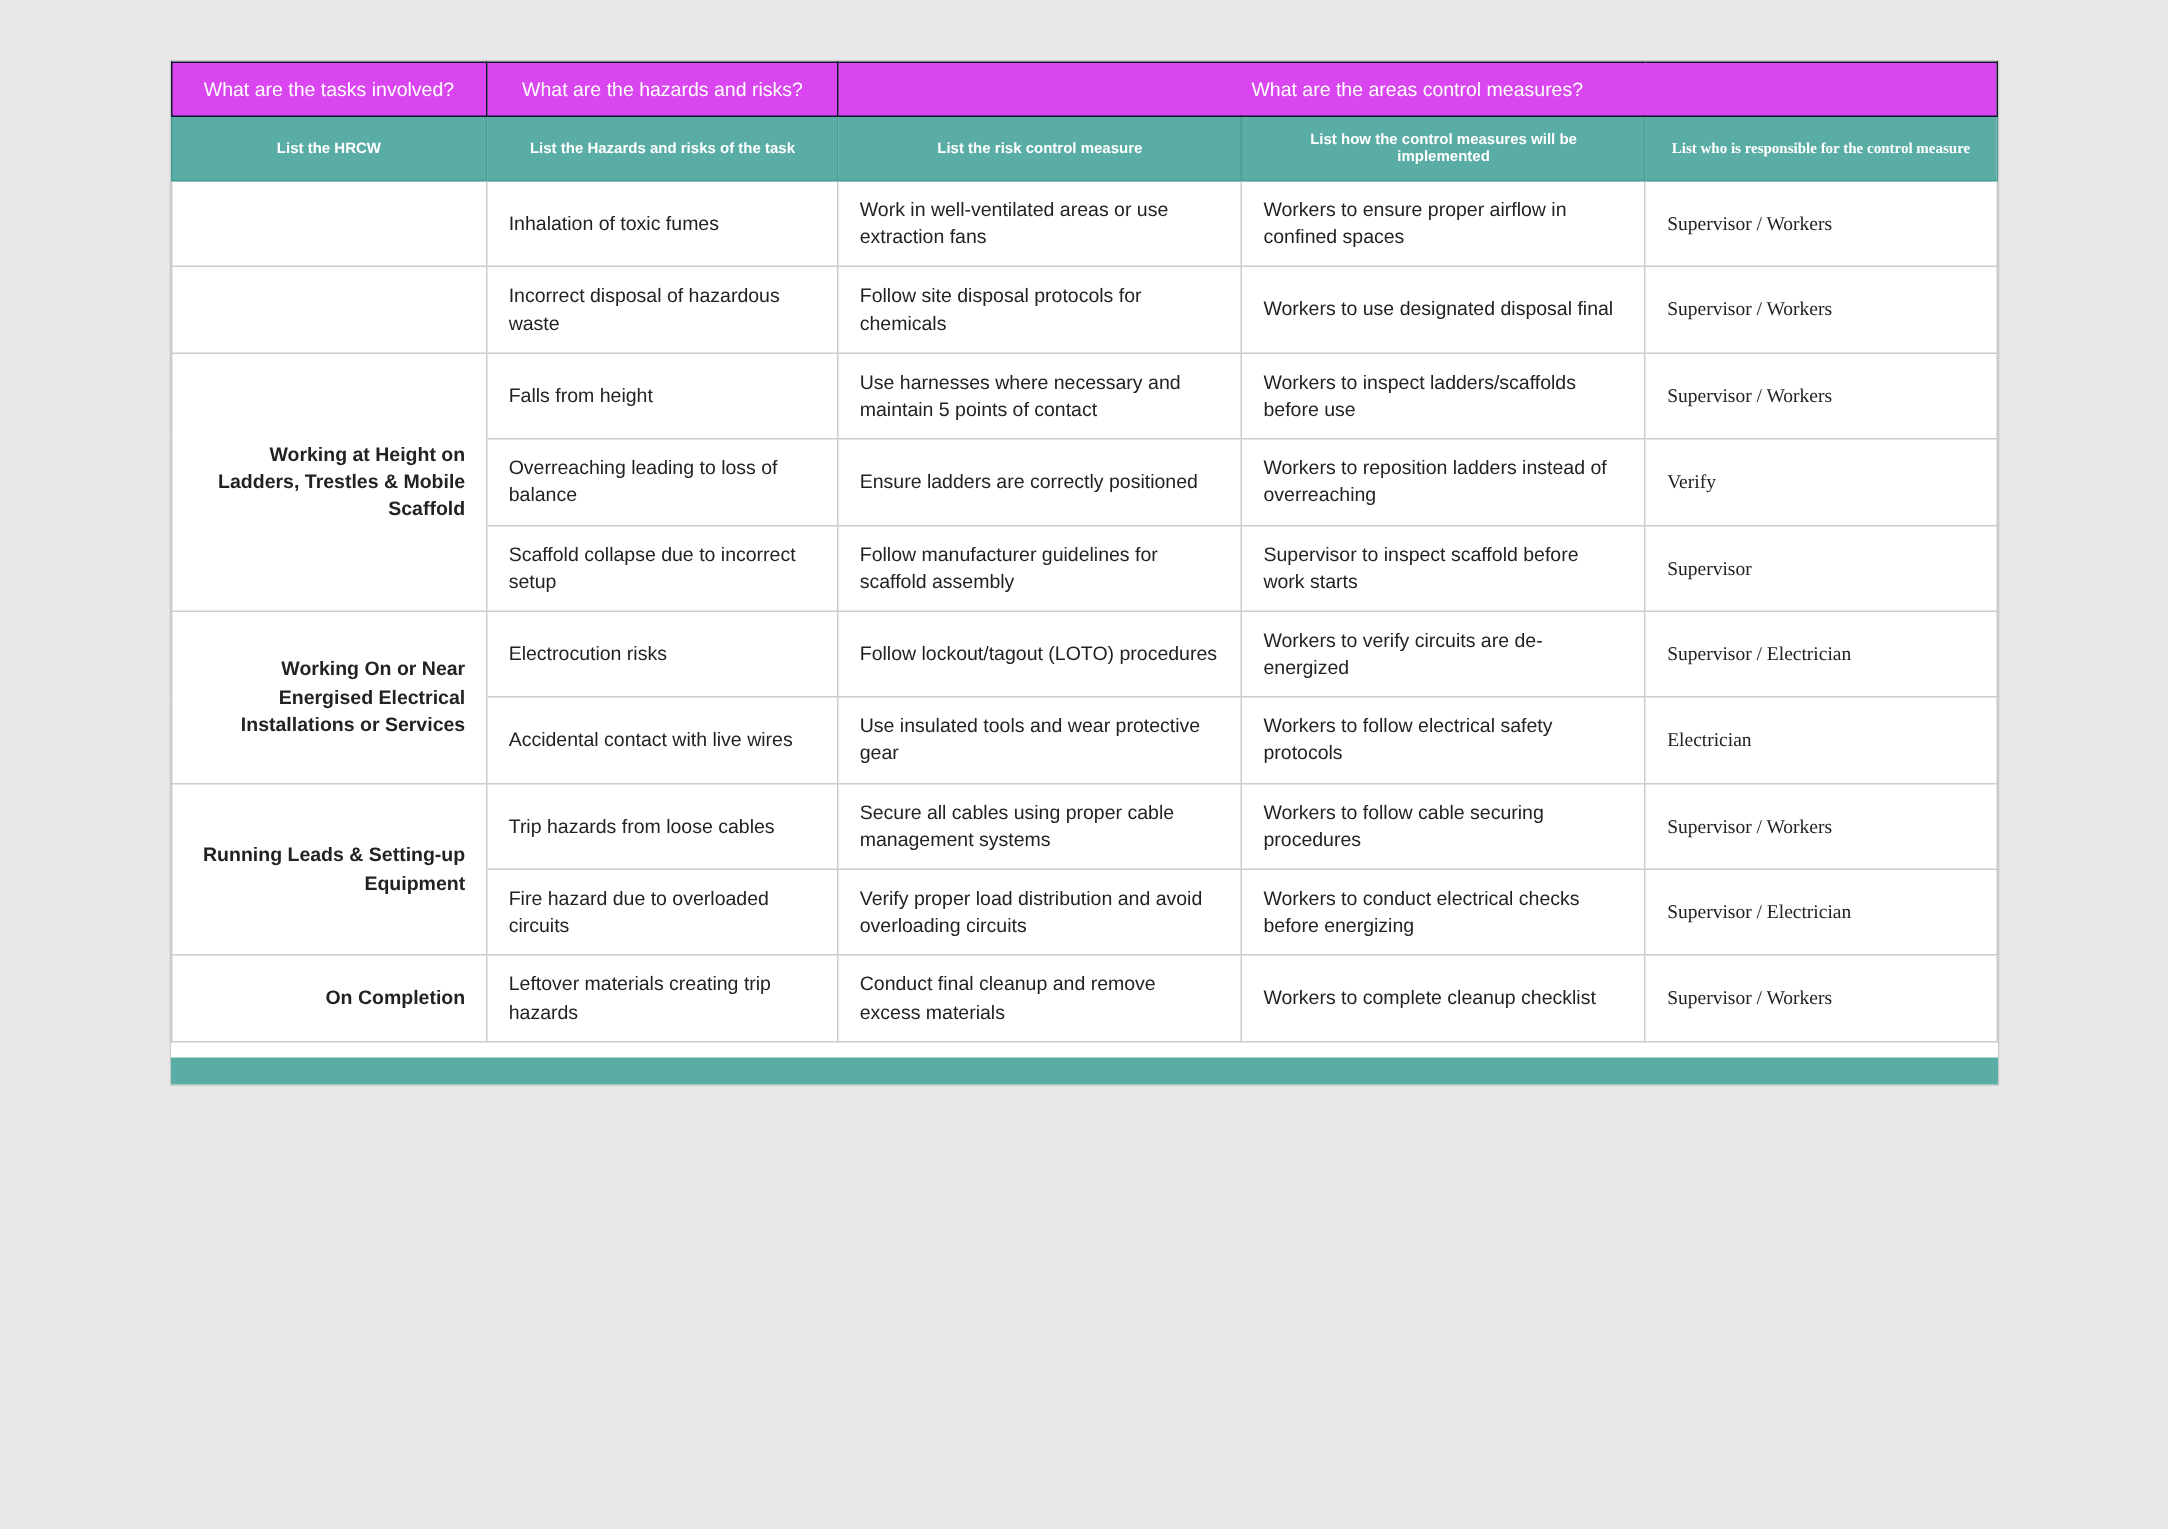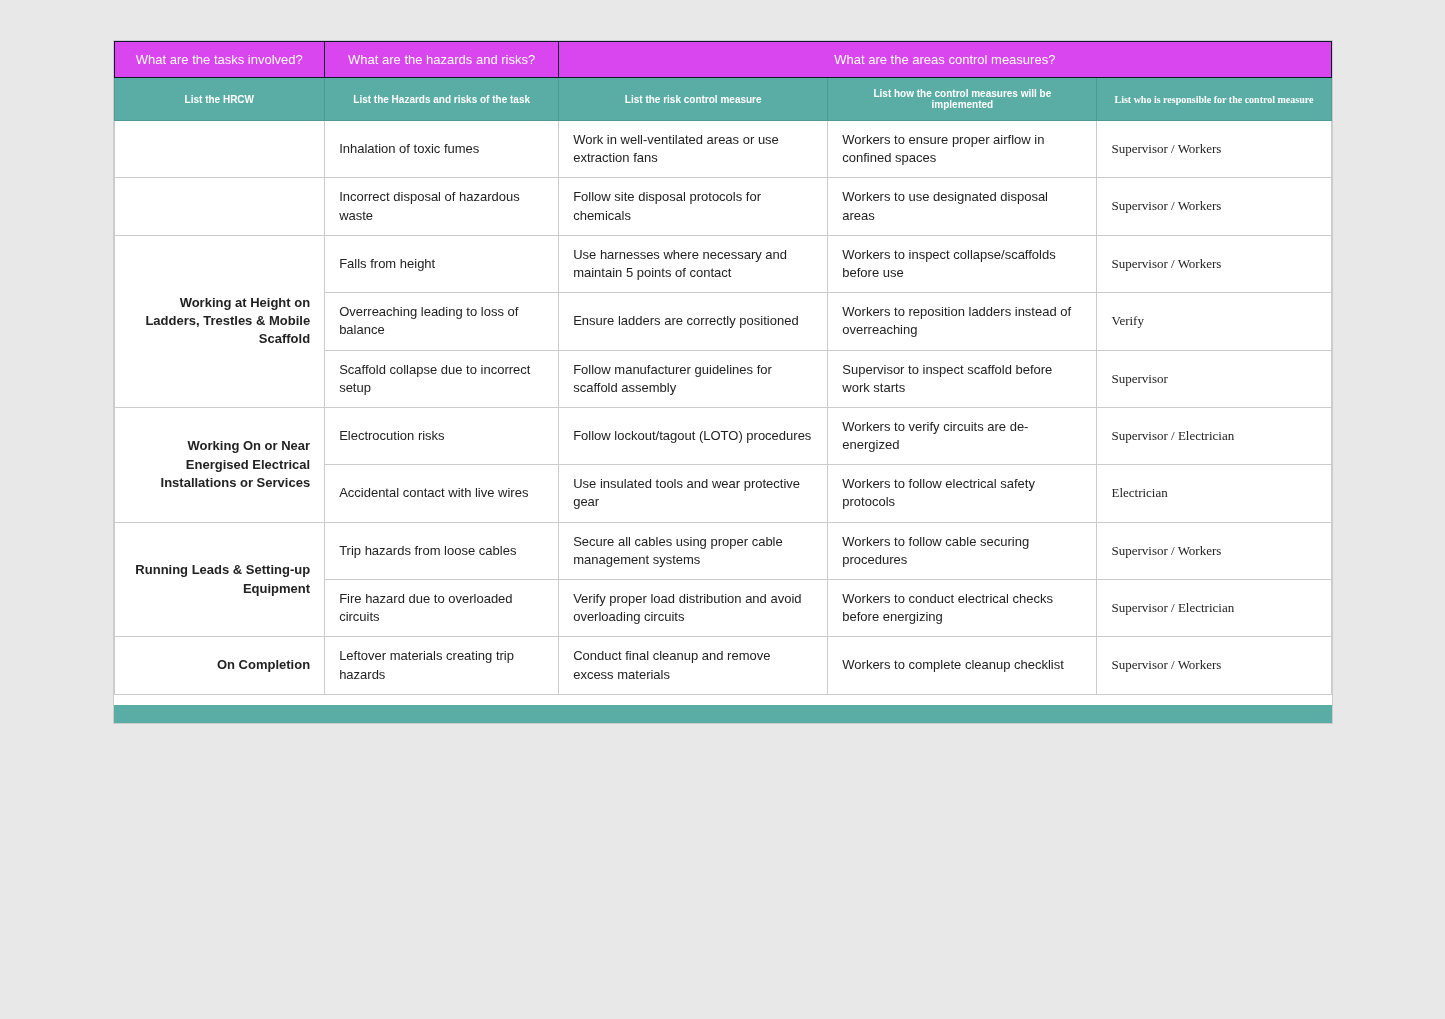--- a/index.html
+++ b/index.html
@@ -100,28 +100,28 @@
           <td class="task-cell col-task"></td>
           <td class="col-hazard">Inhalation of toxic fumes</td>
           <td class="col-measure">Work in well-ventilated areas or use extraction fans</td>
           <td class="col-implement">Workers to ensure proper airflow in confined spaces</td>
           <td class="col-responsible">Supervisor / Workers</td>
         </tr>
         <tr>
           <td class="task-cell col-task"></td>
           <td class="col-hazard">Incorrect disposal of hazardous waste</td>
           <td class="col-measure">Follow site disposal protocols for chemicals</td>
-          <td class="col-implement">Workers to use designated disposal areas</td>
+          <td class="col-implement">Workers to use designated disposal final</td>
           <td class="col-responsible">Supervisor / Workers</td>
         </tr>
         <tr>
           <td class="task-cell col-task" rowspan="3">Working at Height on Ladders, Trestles &amp; Mobile Scaffold</td>
           <td class="col-hazard">Falls from height</td>
           <td class="col-measure">Use harnesses where necessary and maintain 5 points of contact</td>
-          <td class="col-implement">Workers to inspect collapse/scaffolds before use</td>
+          <td class="col-implement">Workers to inspect ladders/scaffolds before use</td>
           <td class="col-responsible">Supervisor / Workers</td>
         </tr>
         <tr>
           <td class="col-hazard">Overreaching leading to loss of balance</td>
           <td class="col-measure">Ensure ladders are correctly positioned</td>
           <td class="col-implement">Workers to reposition ladders instead of overreaching</td>
           <td class="col-responsible">Verify</td>
         </tr>
         <tr>
           <td class="col-hazard">Scaffold collapse due to incorrect setup</td>

